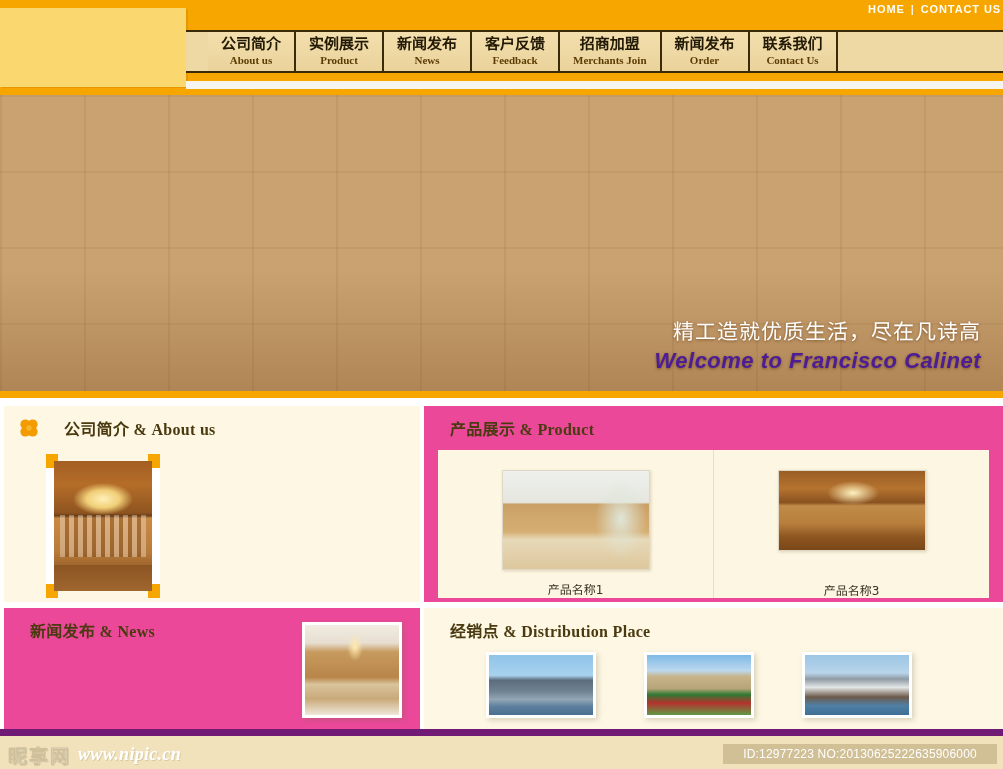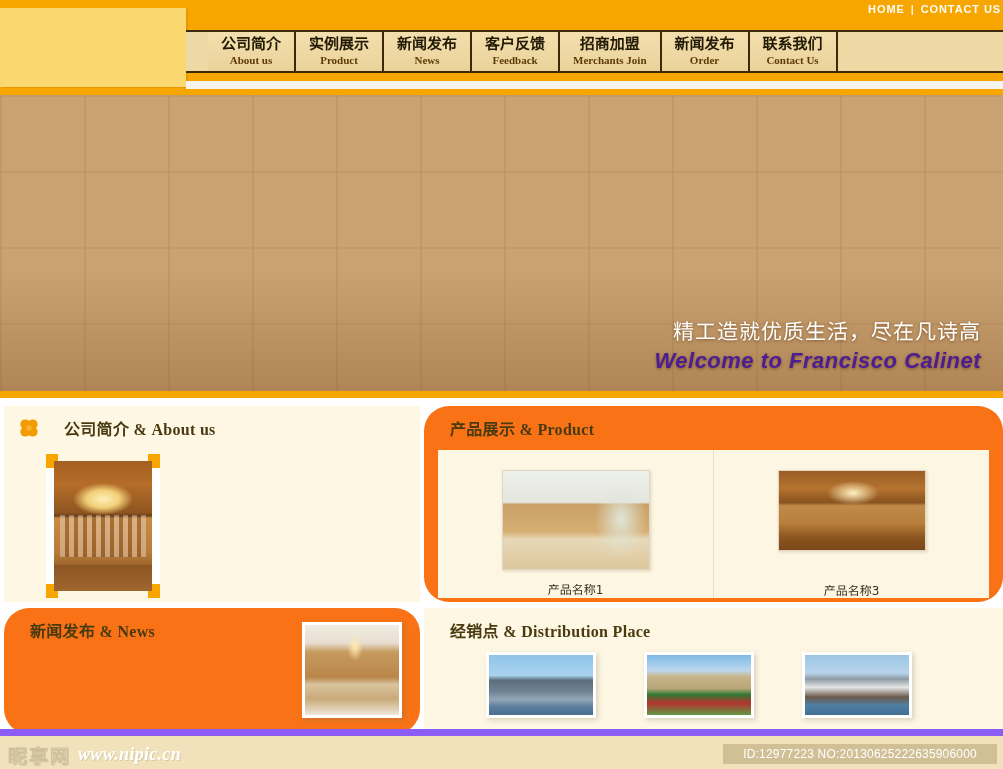--- a/index.html
+++ b/index.html
@@ -155,21 +155,21 @@
     background: #ffffff;
     padding: 8px 4px 0 4px;
     display: grid;
     grid-template-columns: 416px 579px;
     grid-template-rows: 196px 126px;
     gap: 6px 4px;
     align-content: start;
   }
   .panel { position: relative; overflow: hidden; }
   .panel.cream { background: #FDF7E4; }
-  .panel.gray  { background: #f97316; border-radius: 25px; }
+  .panel.gray  { background: #ec4899; }
 
   .sec-head {
     display: flex; align-items: center;
     gap: 24px; padding: 10px 0 0 14px;
   }
   .flower-icon { width: 22px; height: 22px; flex: 0 0 22px; position: relative; }
   .sec-title {
     font-family: "Liberation Serif", "DejaVu Serif", serif;
     font-size: 16px; font-weight: bold;
     color: #4a3a10; letter-spacing: .3px;
@@ -298,21 +298,21 @@
     background:
       linear-gradient(180deg, #9cc6e4 0%, #b8d4ea 30%, #8f9aa3 40%,
         #e3e6e6 54%, #6d5a4b 70%, #4f7fa3 84%, #3f6f95 100%);
   }
 
   
   .footer {
     position: relative;
     width: 1003px; height: 40px;
     background: #F2E2BB;
-    border-top: 7px solid #8b5cf6;
+    border-top: 7px solid #701a75;
   }
   .wm-left {
     position: absolute; left: 8px; top: 5px;
     display: flex; align-items: center; gap: 7px;
   }
   .wm-cn {
     font-family: "DejaVu Sans", "Liberation Sans", sans-serif;
     font-size: 19px; font-weight: bold;
     color: #ffffff; letter-spacing: 2px;
     text-shadow: 0 0 1px #cbbb93, 1px 1px 0 #d8c9a4;

